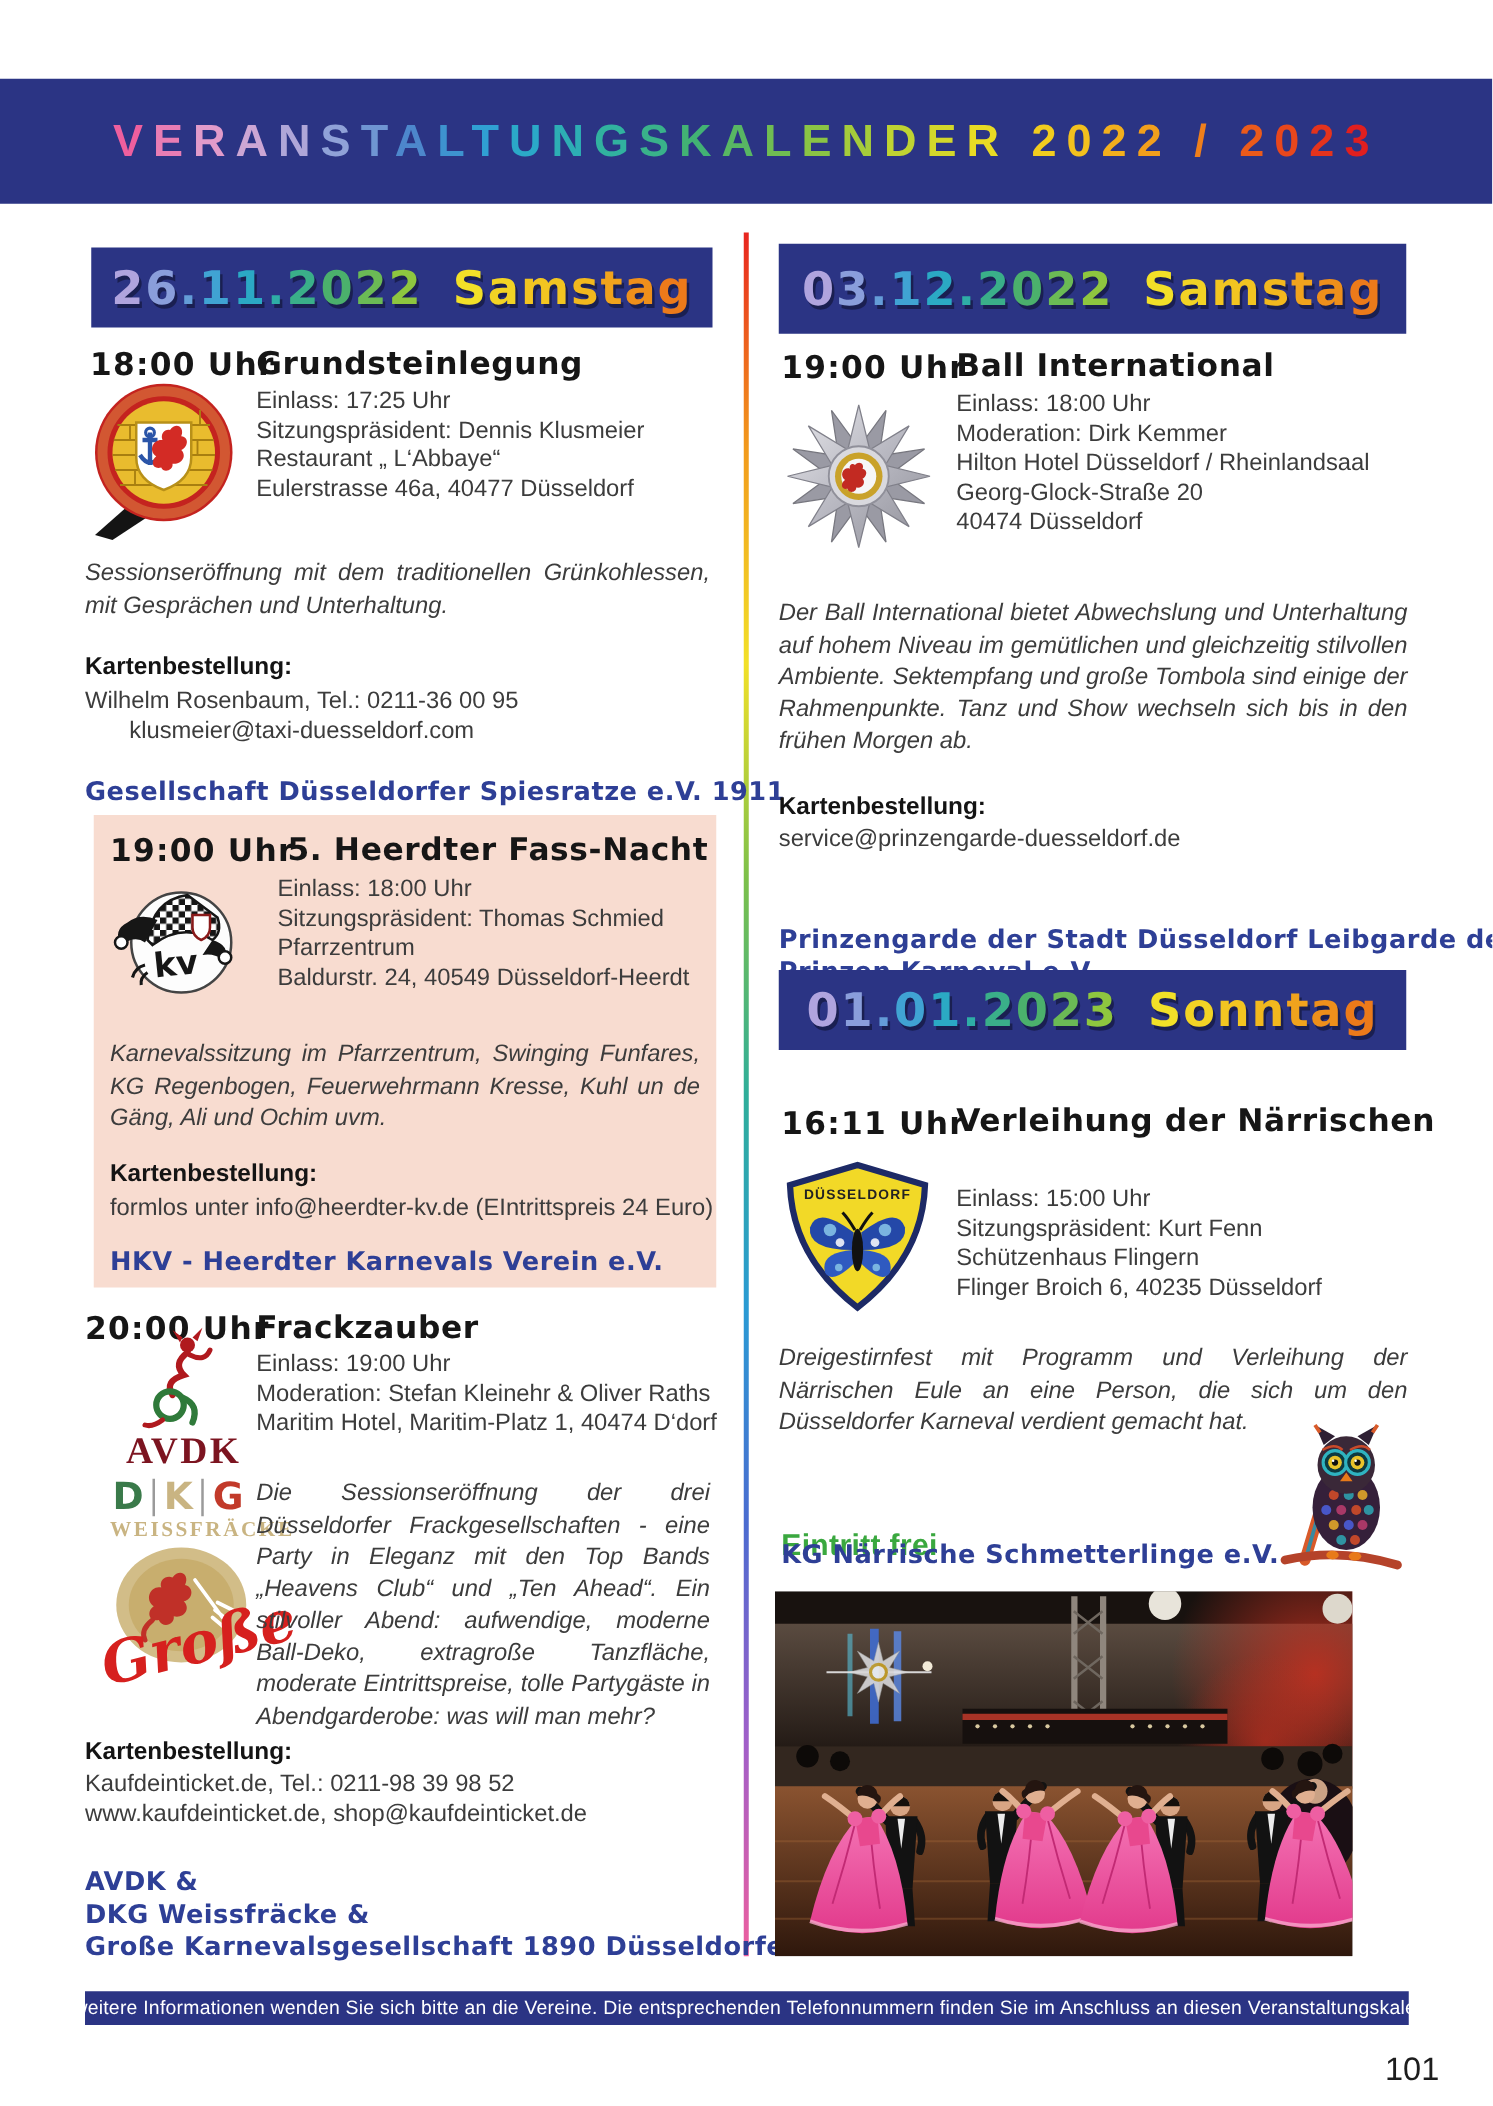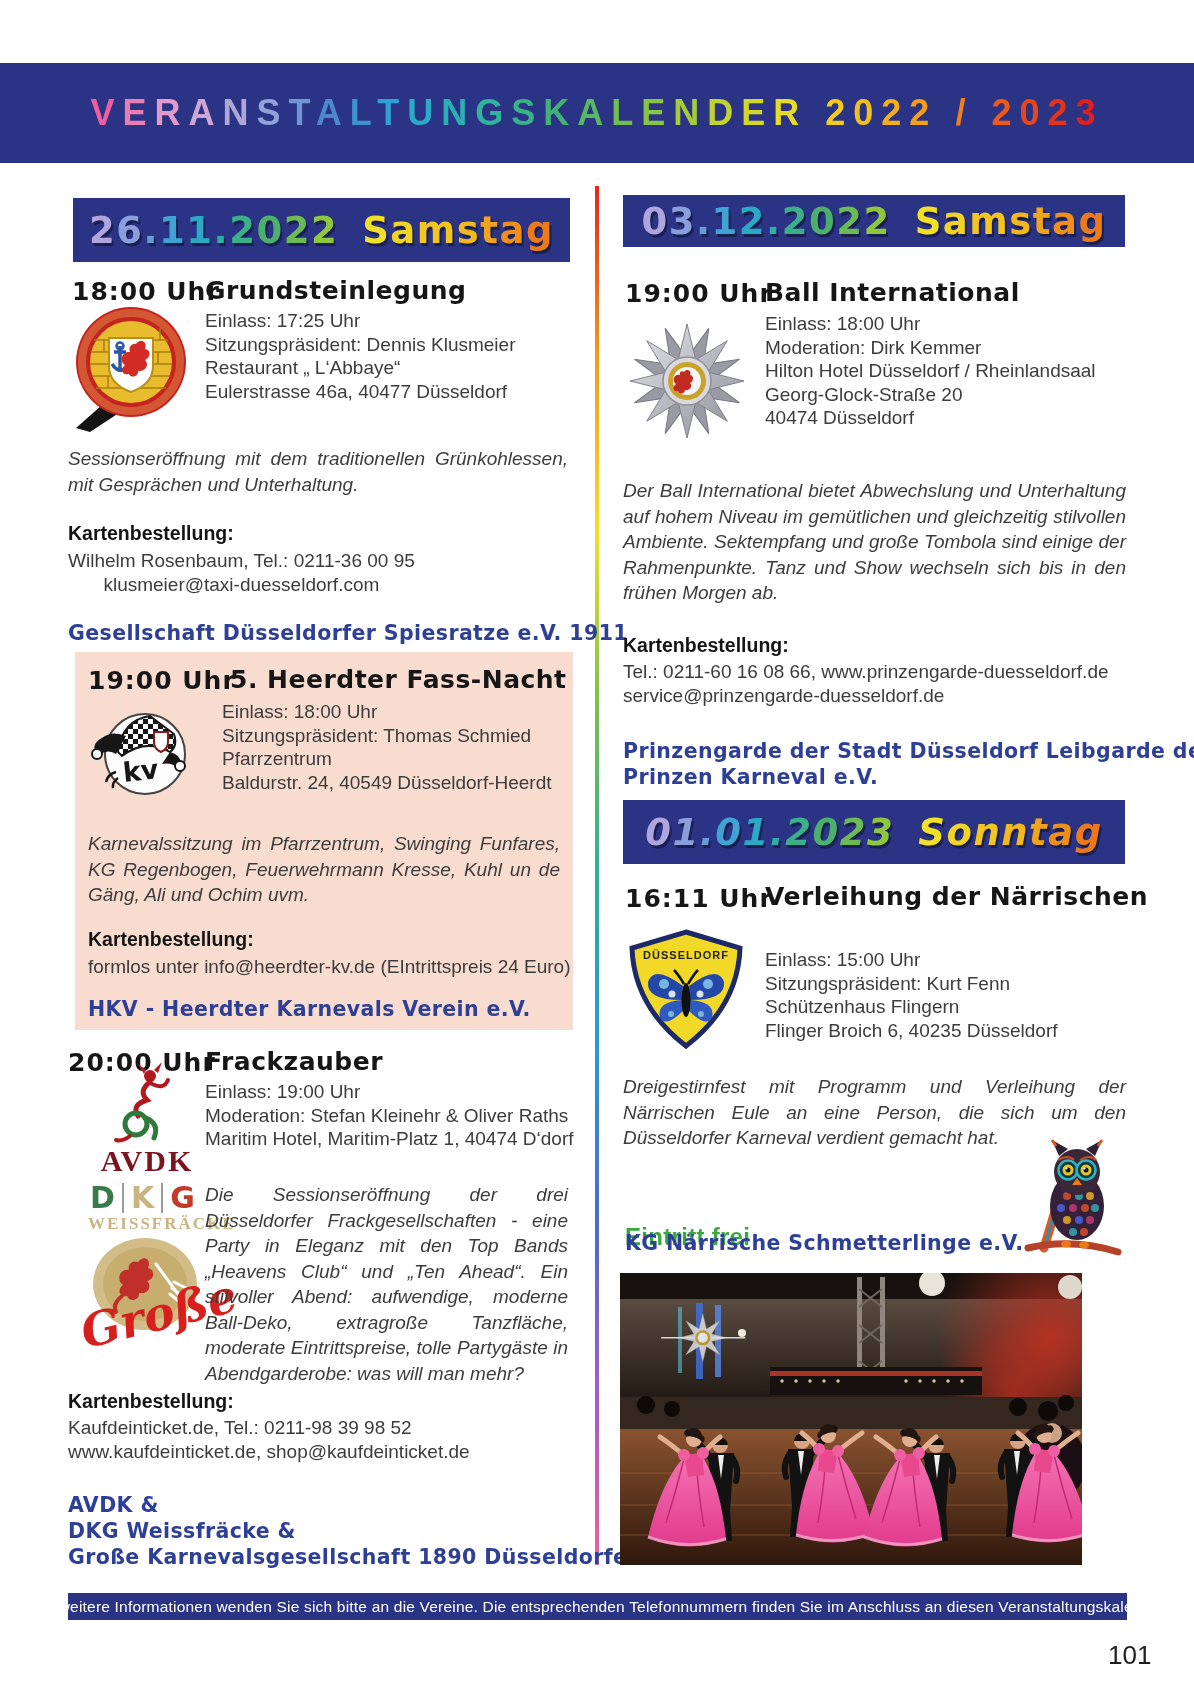--- a/index.html
+++ b/index.html
@@ -175,21 +175,21 @@
   <div class="abs tlines" style="left:68px;top:1416px;">
       <div>Kaufdeinticket.de, Tel.: 0211-98 39 98 52</div>
       <div>www.kaufdeinticket.de, shop@kaufdeinticket.de</div>
     </div>
   <div class="abs org-multi" style="left:68px;top:1492px;">
       <div>AVDK &amp;</div>
       <div>DKG Weissfräcke &amp;</div>
       <div>Große Karnevalsgesellschaft 1890 Düsseldorfe.V.</div>
     </div>
 
-  <div class="abs navy date-box" style="left:623px;top:195px;width:502px;height:52px;">
+  <div class="abs navy date-box" style="left:623px;top:195px;width:502px;height:72px;">
     <span><span style="color: rgb(176, 164, 222);">0</span><span style="color: rgb(138, 158, 219);">3</span><span style="color: rgb(100, 156, 215);">.</span><span style="color: rgb(64, 163, 211);">1</span><span style="color: rgb(43, 169, 196);">2</span><span style="color: rgb(46, 173, 166);">.</span><span style="color: rgb(58, 175, 137);">2</span><span style="color: rgb(75, 176, 108);">0</span><span style="color: rgb(107, 186, 85);">2</span><span style="color: rgb(142, 198, 63);">2</span></span>
     <span class="day"><span style="color: rgb(242, 224, 40);">S</span><span style="color: rgb(242, 211, 37);">a</span><span style="color: rgb(242, 197, 33);">m</span><span style="color: rgb(242, 184, 30);">s</span><span style="color: rgb(240, 163, 29);">t</span><span style="color: rgb(238, 143, 27);">a</span><span style="color: rgb(236, 122, 26);">g</span></span>
   </div>
 
   <div class="abs comic t-time" style="left:625px;top:279px;">19:00 Uhr</div>
   <div class="abs comic t-title" style="left:765px;top:278px;">Ball International</div>
   <div class="abs details" style="left:765px;top:312px;width:360px;">
       <div>Einlass: 18:00 Uhr</div>
       <div>Moderation: Dirk Kemmer</div>
       <div>Hilton Hotel Düsseldorf / Rheinlandsaal</div>
@@ -209,29 +209,28 @@
     <polygon points="116,59 80.2,67.8 99.3,99.3 67.8,80.2 59,116 50.2,80.2 18.7,99.3 37.8,67.8 2,59 37.8,50.2 18.7,18.7 50.2,37.8 59,2 67.8,37.8 99.3,18.7 80.2,50.2" fill="url(#sil)" stroke="#80808a" stroke-width="1"></polygon>
     <circle cx="59" cy="59" r="24" fill="#d9d9de" stroke="#90909a" stroke-width="1.5"></circle>
     <circle cx="59" cy="59" r="19" fill="#c9a22a"></circle>
     <circle cx="59" cy="59" r="14" fill="#f6f6f6"></circle>
     <path d="M56,50 c3,-4 8,-1 6,3 c5,1 3,7 0,8 c3,3 0,8 -5,7 c0,4 -6,5 -7,1 c-5,1 -6,-4 -2,-7 c-5,-4 -1,-11 4,-9 c-1,-3 2,-5 4,-3 z" fill="#c22a22"></path>
   </svg>
 
   <div class="abs desc" style="left:623px;top:478px;width:503px;">Der Ball International bietet Abwechslung und Unterhaltung auf hohem Niveau im gemütlichen und gleichzeitig stilvollen Ambiente. Sektempfang und große Tombola sind einige der Rahmenpunkte. Tanz und Show wechseln sich bis in den frühen Morgen ab.</div>
   <div class="abs tlabel" style="left:623px;top:634px;">Kartenbestellung:</div>
   <div class="abs tlines" style="left:623px;top:660px;">
-      <div>Tel.: 0211-60 16 08 66, www.prinzengarde-duesseldorf.de</div>
       <div>service@prinzengarde-duesseldorf.de</div>
     </div>
   <div class="abs org-multi" style="left:623px;top:738px;">
       <div>Prinzengarde der Stadt Düsseldorf Leibgarde des</div>
       <div>Prinzen Karneval e.V.</div>
     </div>
 
-  <div class="abs navy date-box" style="left:623px;top:800px;width:502px;height:64px;font-style:italic;">
+  <div class="abs navy date-box" style="left:623px;top:776px;width:502px;height:64px;">
     <span><span style="color: rgb(176, 164, 222);">0</span><span style="color: rgb(138, 158, 219);">1</span><span style="color: rgb(100, 156, 215);">.</span><span style="color: rgb(64, 163, 211);">0</span><span style="color: rgb(43, 169, 196);">1</span><span style="color: rgb(46, 173, 166);">.</span><span style="color: rgb(58, 175, 137);">2</span><span style="color: rgb(75, 176, 108);">0</span><span style="color: rgb(107, 186, 85);">2</span><span style="color: rgb(142, 198, 63);">3</span></span>
     <span class="day"><span style="color: rgb(242, 224, 40);">S</span><span style="color: rgb(242, 211, 37);">o</span><span style="color: rgb(242, 197, 33);">n</span><span style="color: rgb(242, 184, 30);">n</span><span style="color: rgb(240, 163, 29);">t</span><span style="color: rgb(238, 143, 27);">a</span><span style="color: rgb(236, 122, 26);">g</span></span>
   </div>
 
   <div class="abs comic t-time" style="left:625px;top:884px;">16:11 Uhr</div>
   <div class="abs comic t-title2" style="left:765px;top:882px;">
     <div>Verleihung der Närrischen</div>
   </div>
 
   <svg class="abs" style="left:626px;top:928px;" width="120" height="122" viewBox="0 0 120 122">

